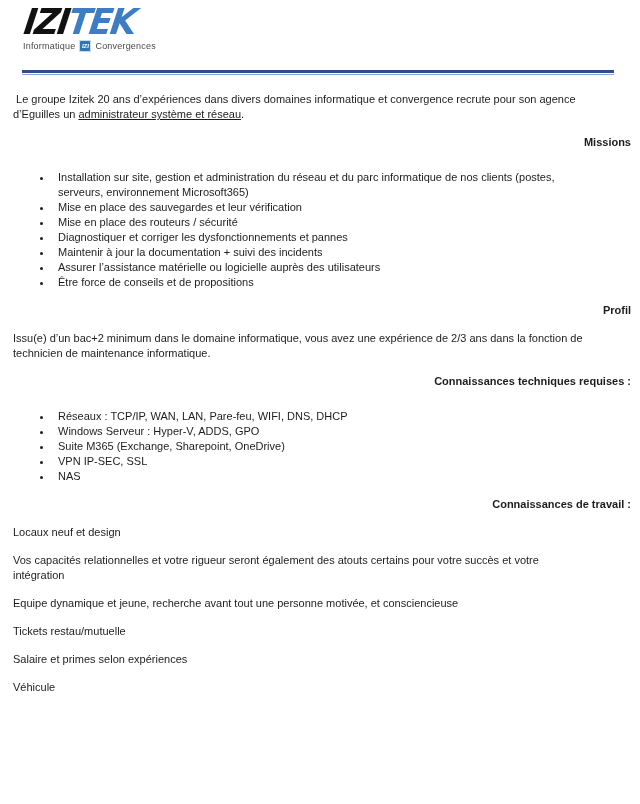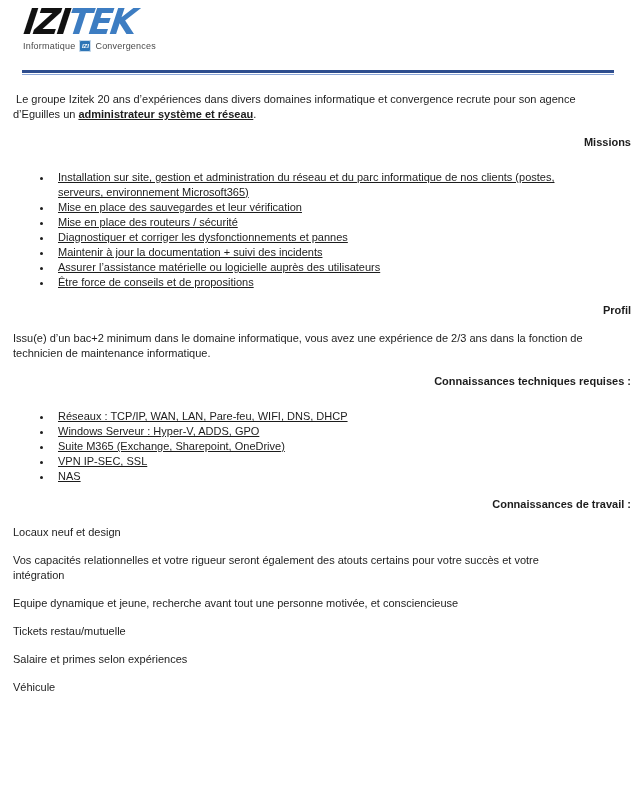--- a/index.html
+++ b/index.html
@@ -35,22 +35,22 @@
   .divider { margin:13px 0 0 9px; width:592px; }
   .divider .thick { height:3px; background:#2e4d8e; }
   .divider .thin  { height:1px; background:#8ca6d8; margin-top:1px; }
 
   
   .doc { margin-top:17px; }
   p, li, h3 { font-size:11px; line-height:15px; }
   p  { margin:0 0 13px 0; white-space:pre-wrap; }
   h3 { font-weight:700; margin:4px 0 13px 0;text-align:right; }
   ul { margin:20px 0 13px 0; padding-left:40px; }
-  li { white-space:pre-wrap; padding-left:5px;text-decoration:underline; }
-  .emph { font-weight:700; text-decoration:underline; }
+  li { white-space:pre-wrap; padding-left:5px; }
+  .emph { font-weight:400; text-decoration:underline; }
 </style>
 </head>
 <body>
 
 <div class="page">
 
   <div class="header">
     <div class="brand-line">
       <span class="brand-black">IZI</span><span class="brand-blue">TEK</span>
     </div>

